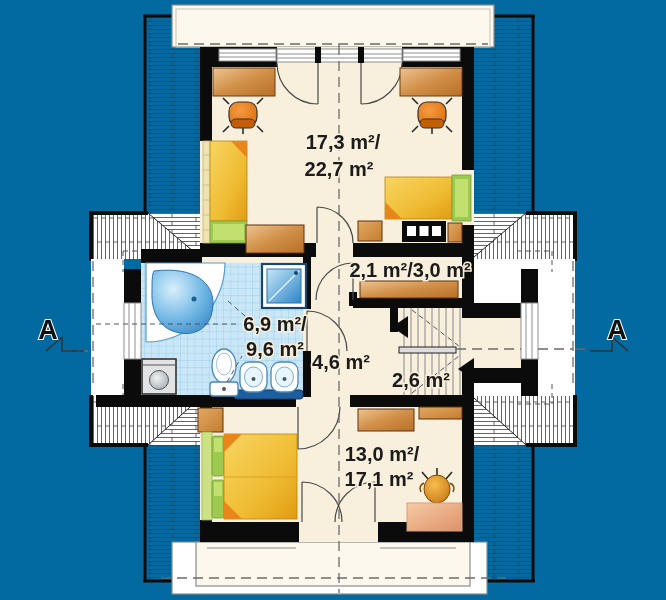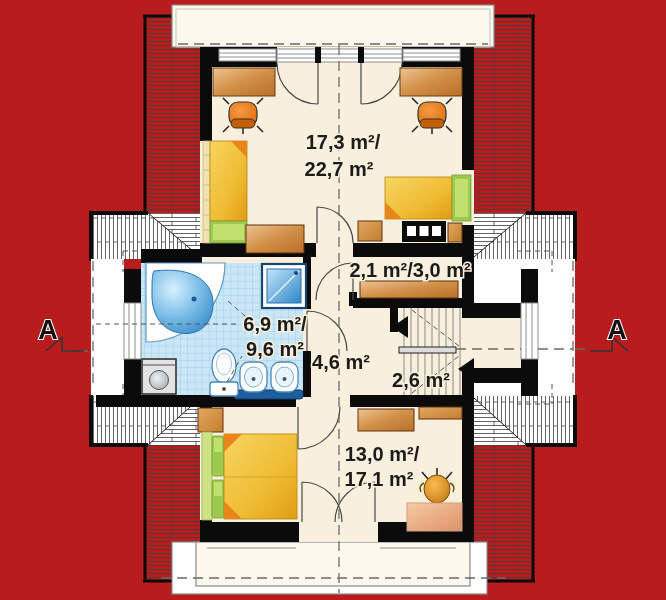--- a/index.html
+++ b/index.html
@@ -1,16 +1,16 @@
 <!DOCTYPE html>
 <html style="--floor: #F8EFDC; --wall: #0b0b0b; --tile: #C9E7F7; --tile-grid: #8FC4E0; --fixture-blue: #2E86C8; --counter-navy: #1D5E9E; --wood: #C97F36; --wood-light: #EBBE8A; --bed-yellow: #F2C94C; --bed-orange: #E8961C; --green: #9CC94E; --green-light: #CDE284; --chair-orange: #E87E1E; --rug: #EFAF85; --text: #1b1b1b;"><head>
 <meta charset="utf-8">
 <style>
   html,body{margin:0;padding:0;background:#ffffff;}
-  .canvas{position:relative;width:666px;height:600px;background:#b91c1c;overflow:hidden;
+  .canvas{position:relative;width:666px;height:600px;background:#0369a1;overflow:hidden;
           font-family:"Liberation Sans", sans-serif;}
   svg{display:block}
   .wall{fill:var(--wall,#0b0b0b);}
   .floor{fill:var(--floor,#F8EFDC);}
   .tilebg{fill:var(--tile,#C9E7F7);}
   .edge{stroke:#0b0b0b;fill:none;}
   .dash{stroke:#6b6b6b;stroke-width:1.3;fill:none;stroke-dasharray:10 6;}
   .dash2{stroke:#555;stroke-width:1;fill:none;stroke-dasharray:5 4;}
   .doorln{stroke:#4a4a4a;stroke-width:1.2;fill:none;}
   .label{fill:var(--text,#1b1b1b);font-weight:bold;font-size:20px;

